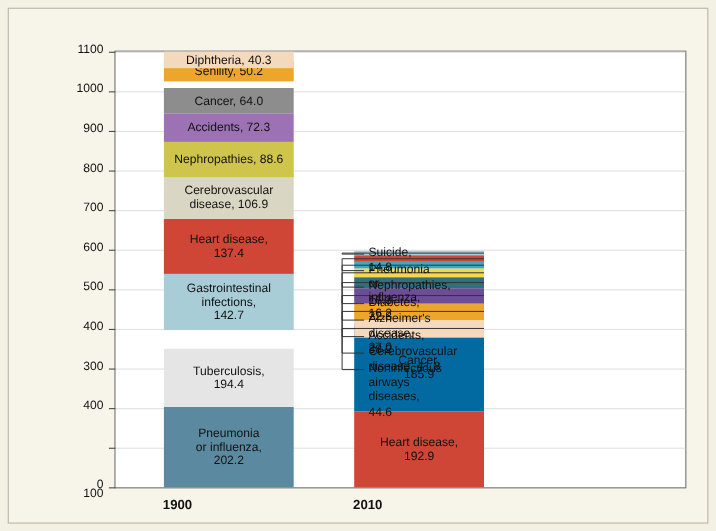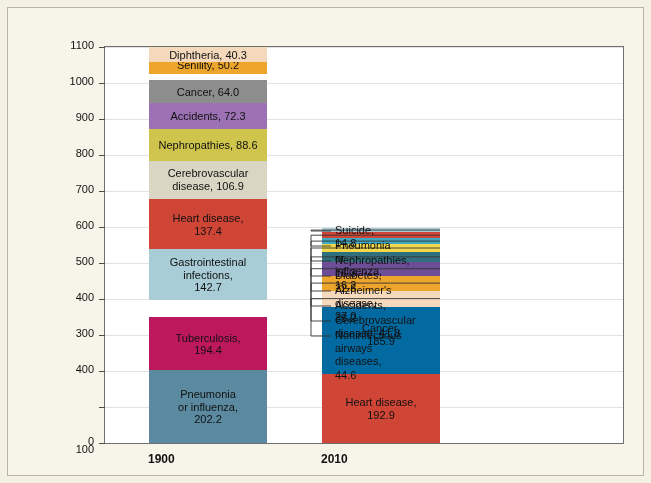--- a/index.html
+++ b/index.html
@@ -89,21 +89,21 @@
         <div class="gridline" style="top: 0px;"></div>
         <div class="tick" style="top: 0px; right: auto; left: -6px;"></div>
       </div>
     <div id="bars">
         <div class="bar" style="left: 44px; width: 118px; height: 396px;">
           <div class="seg" style="height: 72.792px; bottom: 0px; top: auto; background: rgb(91, 138, 160);">
             <span class="seg-label">Pneumonia
 or influenza,
 202.2</span>
           </div>
-          <div class="seg" style="height: 53px; bottom: 72.792px; top: auto; background: #be185d;">
+          <div class="seg" style="height: 53px; bottom: 72.792px; top: auto; background: #e5e5e5;">
             <span class="seg-label">Tuberculosis,
 194.4</span>
           </div>
           <div class="seg" style="height: 51.372px; bottom: 142.776px; top: auto; background: rgb(168, 205, 215); align-items: center;">
             <span class="seg-label">Gastrointestinal
 infections,
 142.7</span>
           </div>
           <div class="seg" style="height: 49.464px; bottom: 194.148px; top: auto; background: rgb(207, 69, 54);">
             <span class="seg-label">Heart disease,

